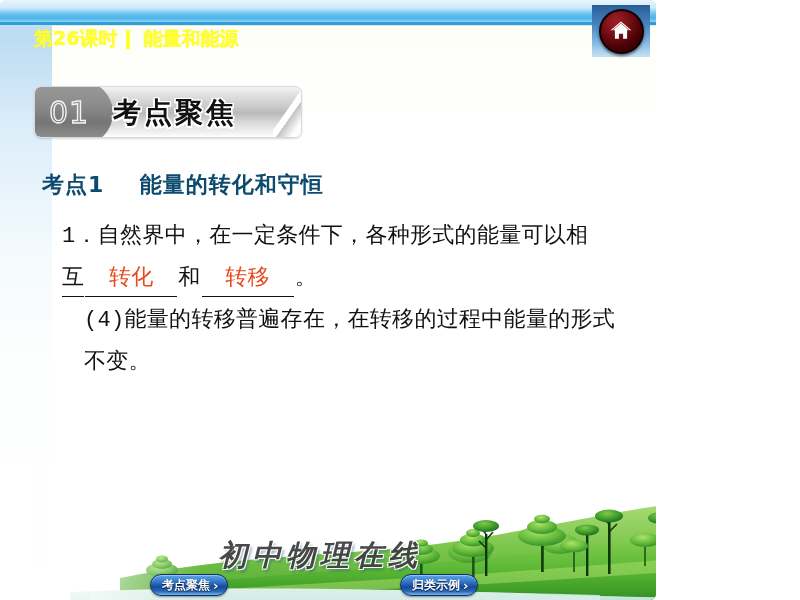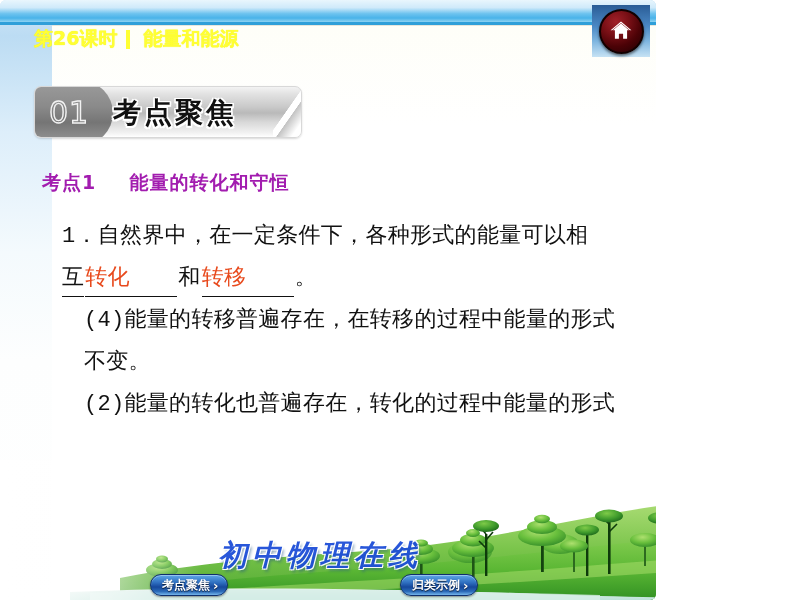--- a/index.html
+++ b/index.html
@@ -171,23 +171,23 @@
                  #ffffff 45%, #ffffff 56%, #c3c3c3 57%, #eaeaea 72%,
                  #ffffff 80%, #ffffff 100%);
   }
 
   
   .kaodian {
     position: absolute;
     left: 42px; top: 170px;
     z-index: 6;
     font-family: "DejaVu Sans", "Liberation Sans", sans-serif;
-    font-size: 19px;
+    font-size: 22px;
     font-weight: bold;
-    color: #a21caf;
+    color: #0c4a6e;
     letter-spacing: 1px;
     white-space: nowrap;
   }
   .kaodian .gap { display: inline-block; width: 18px; }
 
   
   .body-text {
     position: absolute;
     left: 62px; top: 216px;
     width: 630px;
@@ -197,21 +197,21 @@
     color: #111111;
     line-height: 42px;
     letter-spacing: 0.3px;
   }
   .body-text .ln { white-space: nowrap; }
   .body-text .indent { padding-left: 22px; }
 
   .blank {
     display: inline-block;
     min-width: 92px;
-    text-align: left;
+    text-align: center;
     border-bottom: 1.5px solid #111111;
     color: #e8491c;
     font-weight: normal;
     margin: 0 1px;
     line-height: 34px;
   }
   .ul-char {
     display: inline-block;
     border-bottom: 1.5px solid #111111;
     line-height: 34px;
@@ -229,21 +229,21 @@
   
   .watermark {
     position: absolute;
     left: 218px; top: 536px;
     z-index: 8;
     font-family: "DejaVu Sans", "Liberation Sans", sans-serif;
     font-size: 29px;
     font-weight: bold;
     font-style: italic;
     letter-spacing: 5px;
-    color: #1d4ed8;
+    color: #404040;
     text-shadow:
       -1px -1px 0 #ffffff, 1px -1px 0 #ffffff,
       -1px  1px 0 #ffffff, 1px  1px 0 #ffffff,
        2px 3px 3px rgba(40,90,130,.55);
     white-space: nowrap;
     opacity: .95;
     text-align: center;
   }
 
   
@@ -313,21 +313,20 @@
   <div class="body-text">
 
     <div class="ln">1．自然界中，在一定条件下，各种形式的能量可以相</div>
 
     <div class="ln">
       <span class="ul-char">互</span><span class="blank">转化</span><span>和</span><span class="blank">转移</span><span>。</span>
     </div>
 
     <div class="ln indent">(4)能量的转移普遍存在，在转移的过程中能量的形式</div>
     <div class="ln indent">不变。</div>
-    <div class="ln indent">(2)能量的转化也普遍存在，转化的过程中能量的形式</div>
   </div>
 
   <div class="scene">
     <svg width="800" height="140" viewBox="0 0 800 140">
       <defs>
         <linearGradient id="gHillFar" x1="0" y1="0" x2="0" y2="1">
           <stop offset="0%" stop-color="#b7e27f"></stop>
           <stop offset="55%" stop-color="#79c44a"></stop>
           <stop offset="100%" stop-color="#4fa832"></stop>
         </linearGradient>

